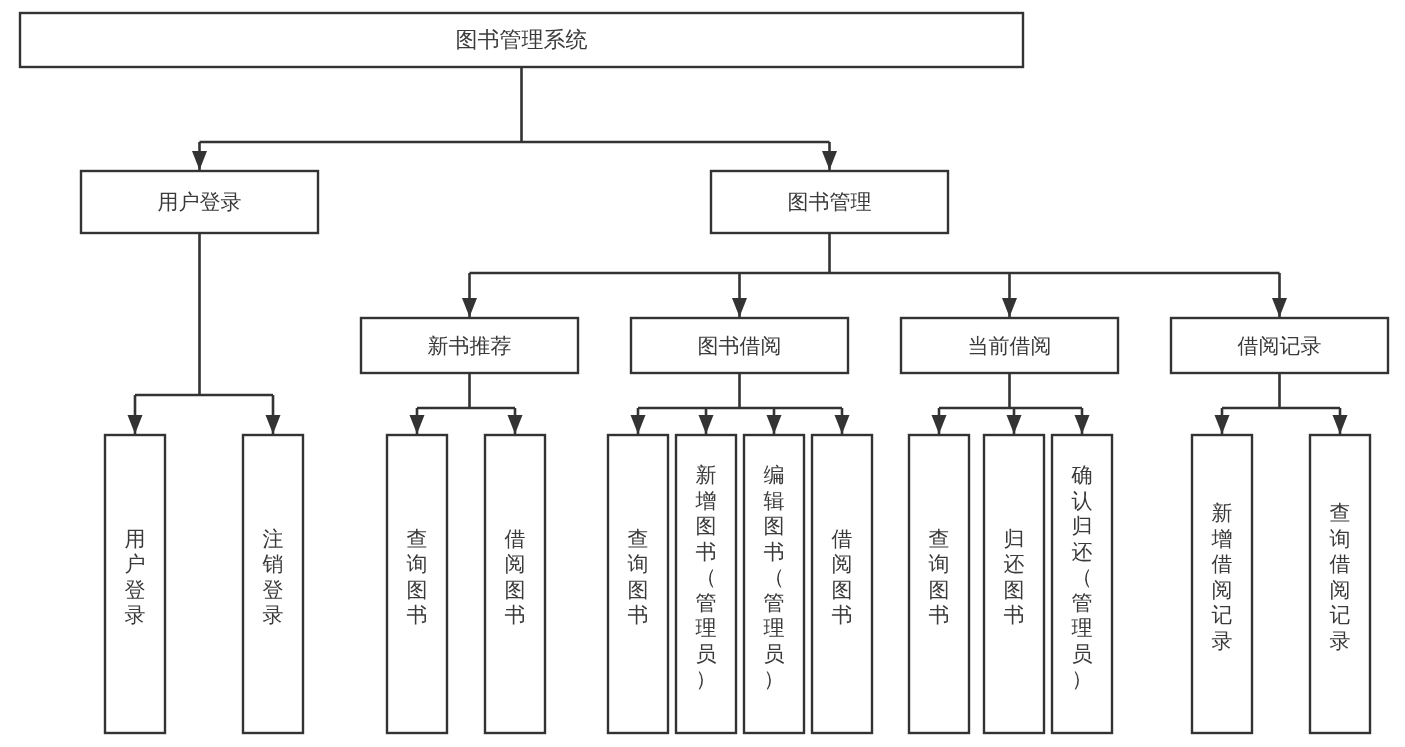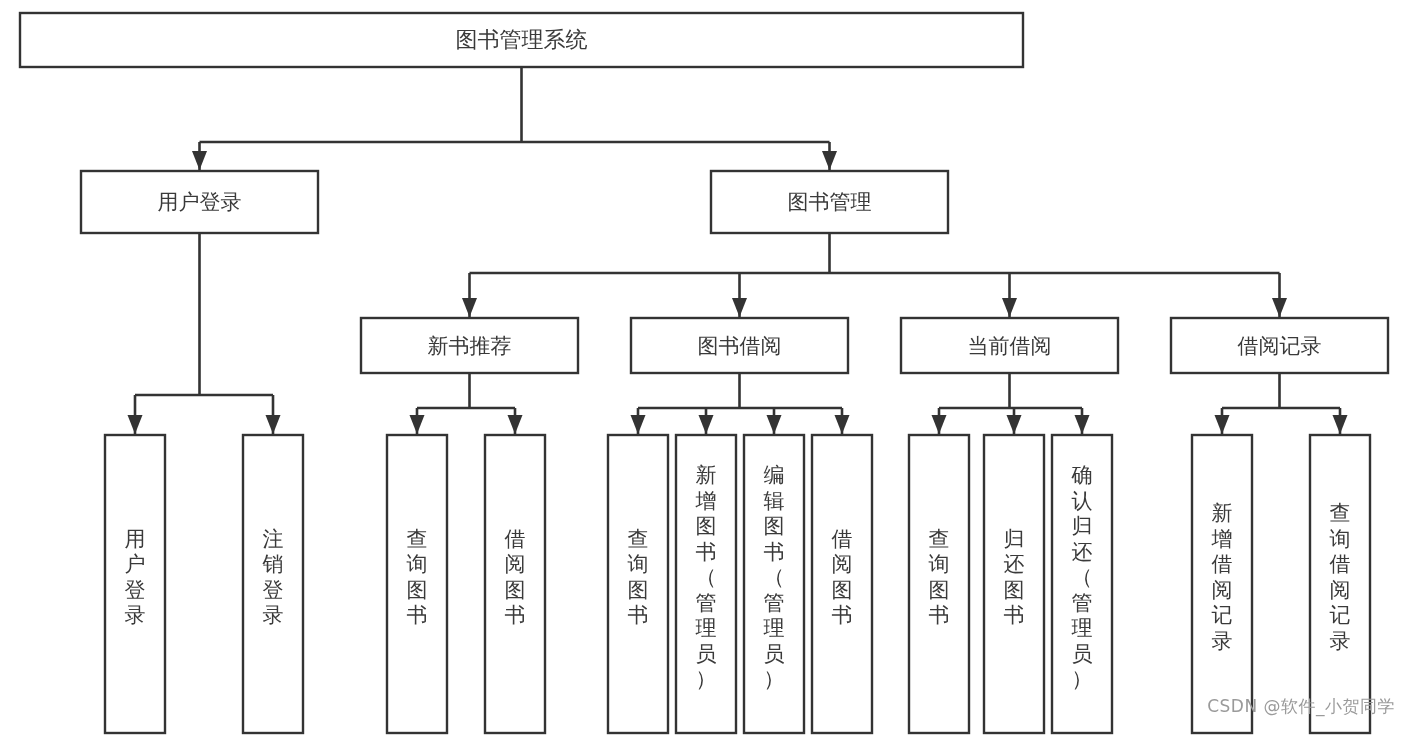--- a/index.html
+++ b/index.html
@@ -206,14 +206,13 @@
           <rect class="nodebox" x="1192" y="435" width="60" height="298"></rect>
           <text class="vlabel" x="1222" y="0"><tspan x="1222" y="520.25">新</tspan><tspan x="1222" y="545.75">增</tspan><tspan x="1222" y="571.25">借</tspan><tspan x="1222" y="596.75">阅</tspan><tspan x="1222" y="622.25">记</tspan><tspan x="1222" y="647.75">录</tspan></text>
         </g>
         <g>
           <rect class="nodebox" x="1310" y="435" width="60" height="298"></rect>
           <text class="vlabel" x="1340" y="0"><tspan x="1340" y="520.25">查</tspan><tspan x="1340" y="545.75">询</tspan><tspan x="1340" y="571.25">借</tspan><tspan x="1340" y="596.75">阅</tspan><tspan x="1340" y="622.25">记</tspan><tspan x="1340" y="647.75">录</tspan></text>
         </g>
       </g>
 
   </svg>
-  <div class="watermark">CSDN @软件_小贺同学</div>
 </div>
 
 </body></html>

